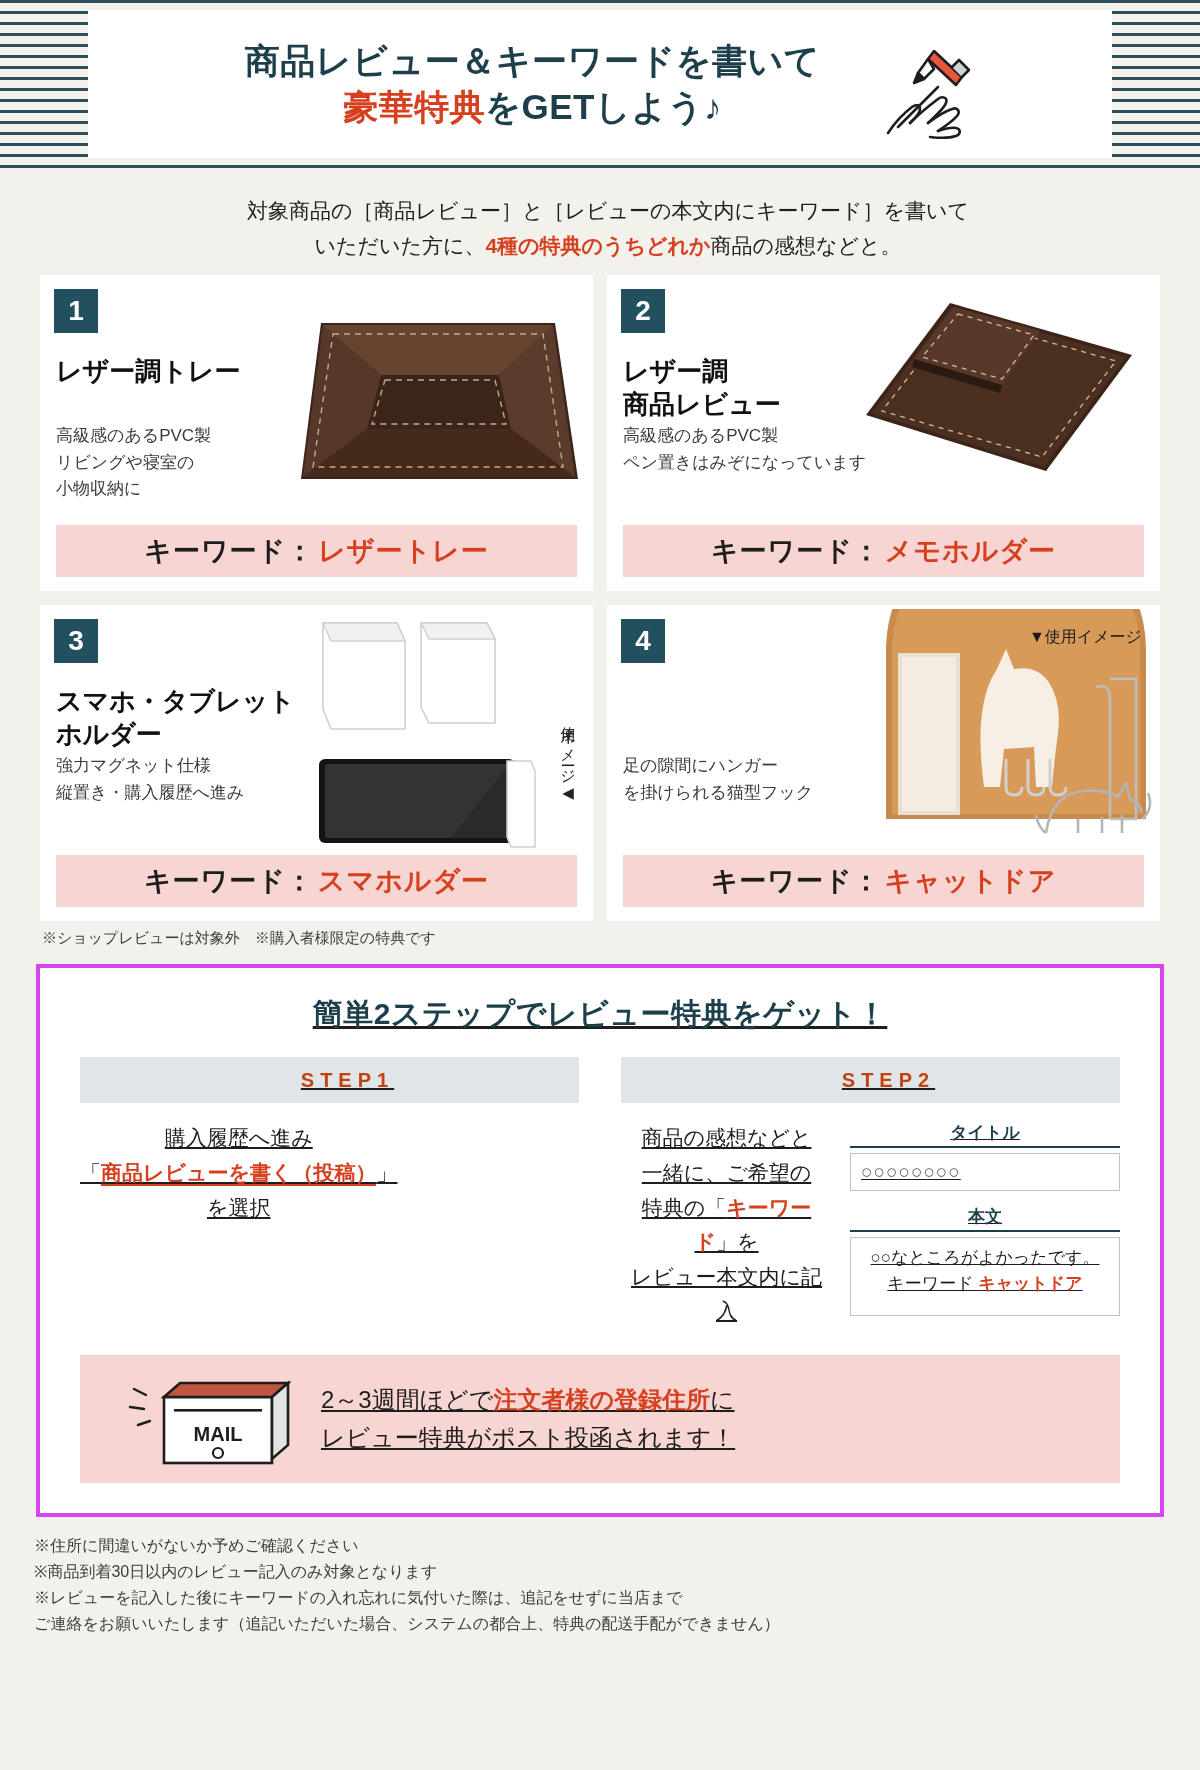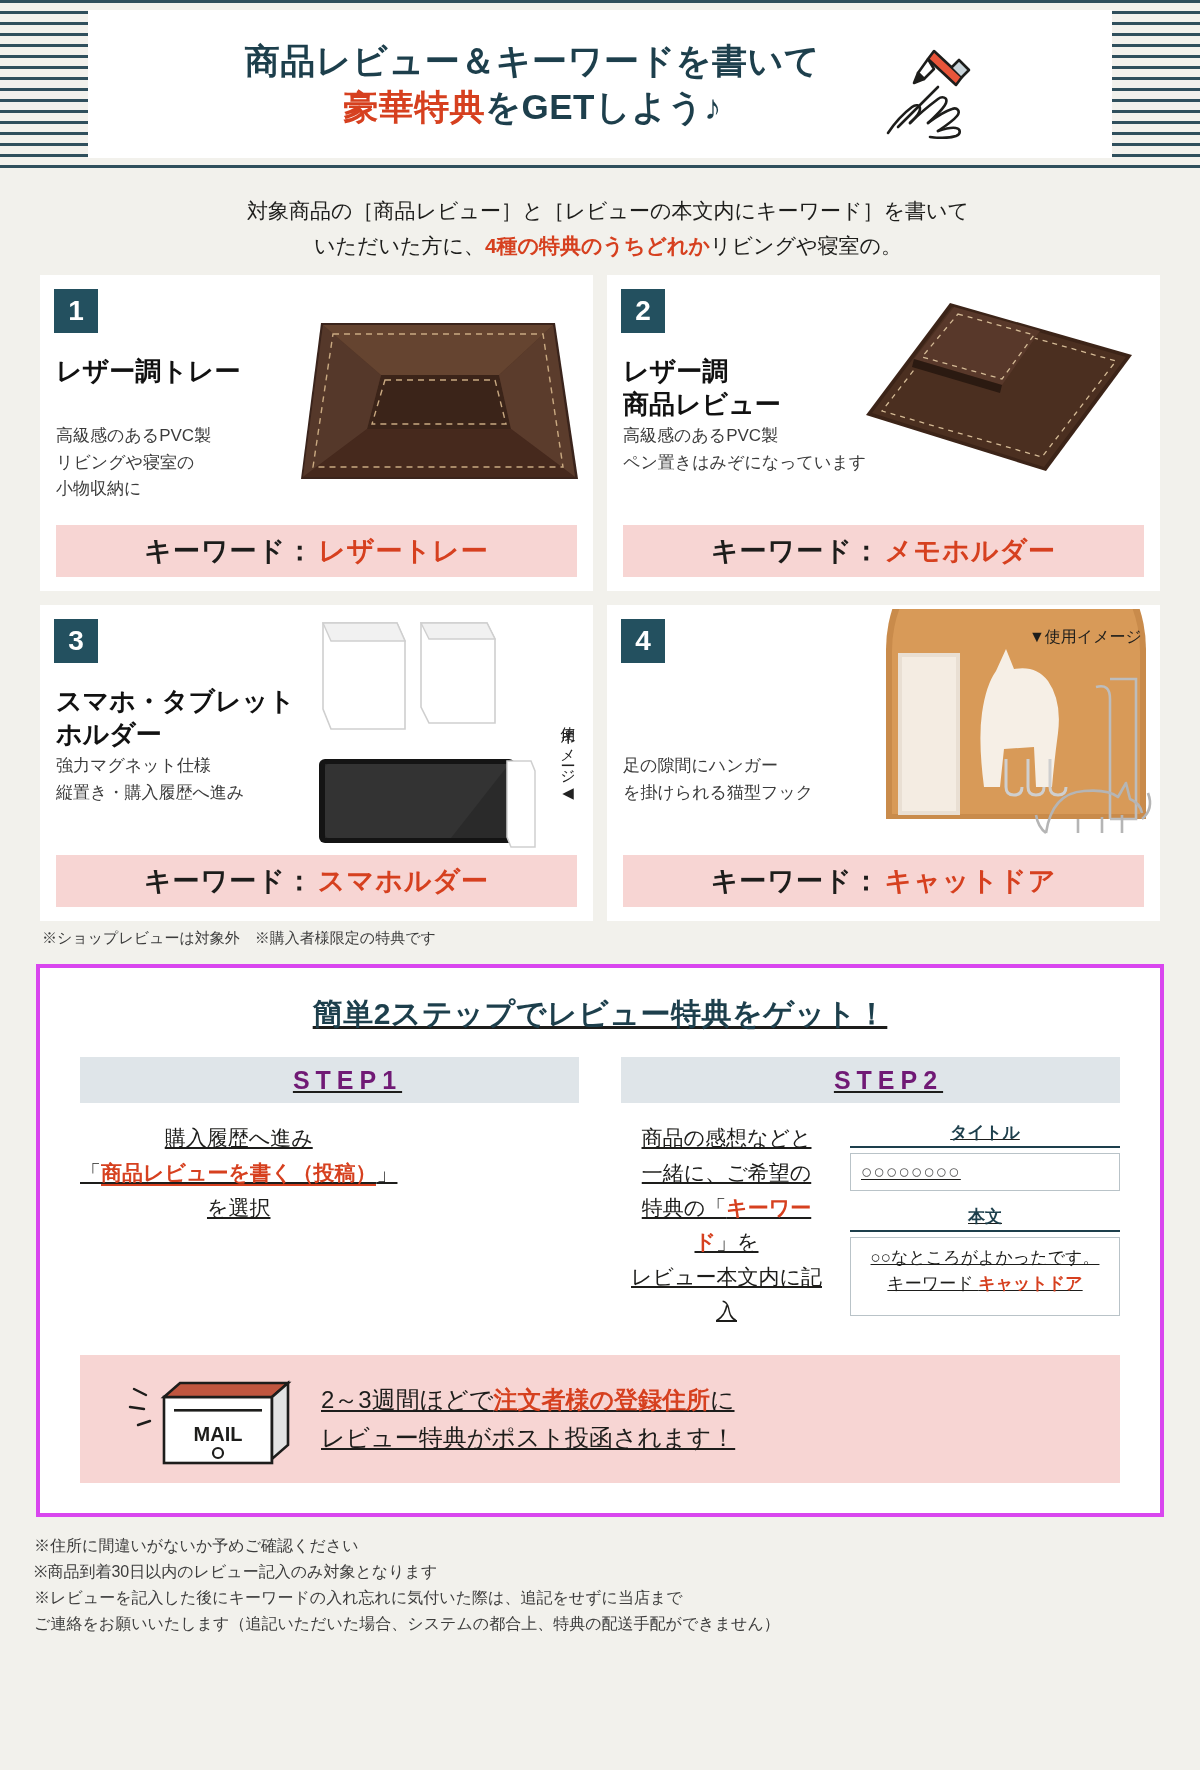--- a/index.html
+++ b/index.html
@@ -184,24 +184,24 @@
     display: grid;
     grid-template-columns: 1fr 1fr;
     gap: 42px;
   }
   .step-pill {
     background: #dfe5e9;
     height: 46px;
     display: flex;
     align-items: center;
     justify-content: center;
-    font-size: 25px;
+    font-size: 20px;
     font-weight: bold;
     letter-spacing: 6px;
-    color: #701a75;
+    color: #c2410c;
     padding-left: 36px;
   }
   .step-body {
     margin-top: 18px;
     display: flex;
     gap: 18px;
     text-align: center;
   }
   .step-text {
     font-size: 21px;
@@ -303,21 +303,21 @@
           <path d="M100 102 C106 100, 114 98, 118 99 C123 100, 123 105, 118 107 C112 109, 100 109, 92 108"></path>
         </g>
       </svg>
     </div>
   </div>
 </div>
 
 <div class="intro">
   <div>対象商品の［商品レビュー］と［レビューの本文内にキーワード］を書いて</div>
   <div>
-    <span>いただいた方に、</span><span class="hl">4種の特典のうちどれか</span><span>リビングや寝室の。</span>
+    <span>いただいた方に、</span><span class="hl">4種の特典のうちどれか</span><span>商品の感想などと。</span>
   </div>
 </div>
 
 <div class="gift-grid">
 
   <div class="gift-card">
     <div class="gift-num">1</div>
     <div class="gift-title">レザー調トレー</div>
     <div class="gift-desc">高級感のあるPVC製
 リビングや寝室の

